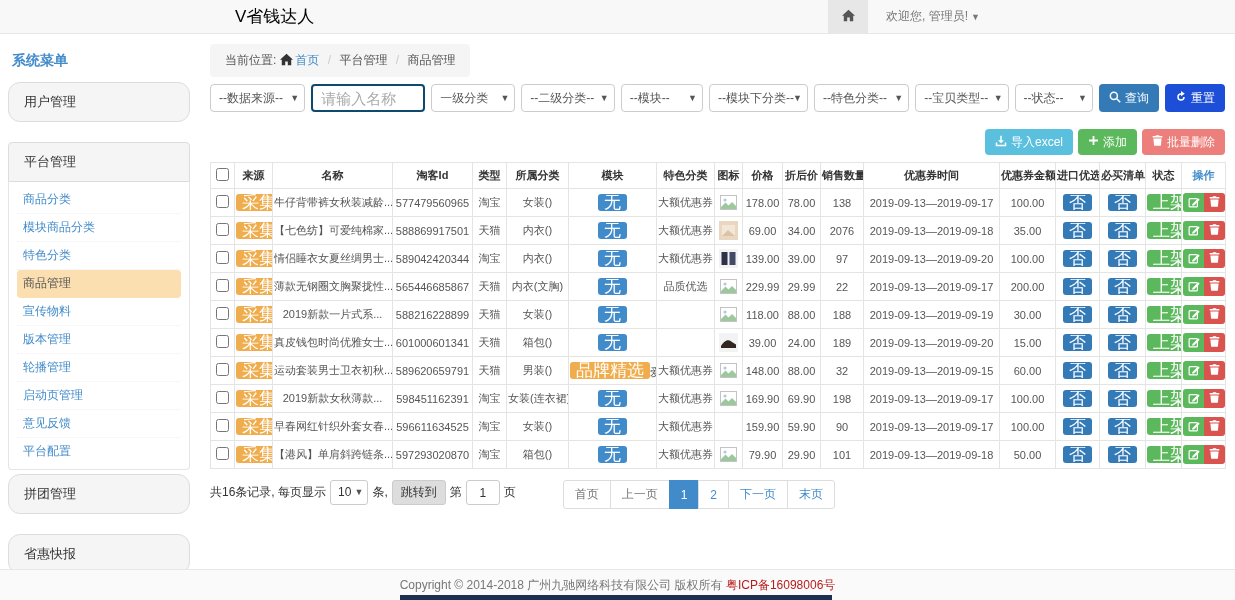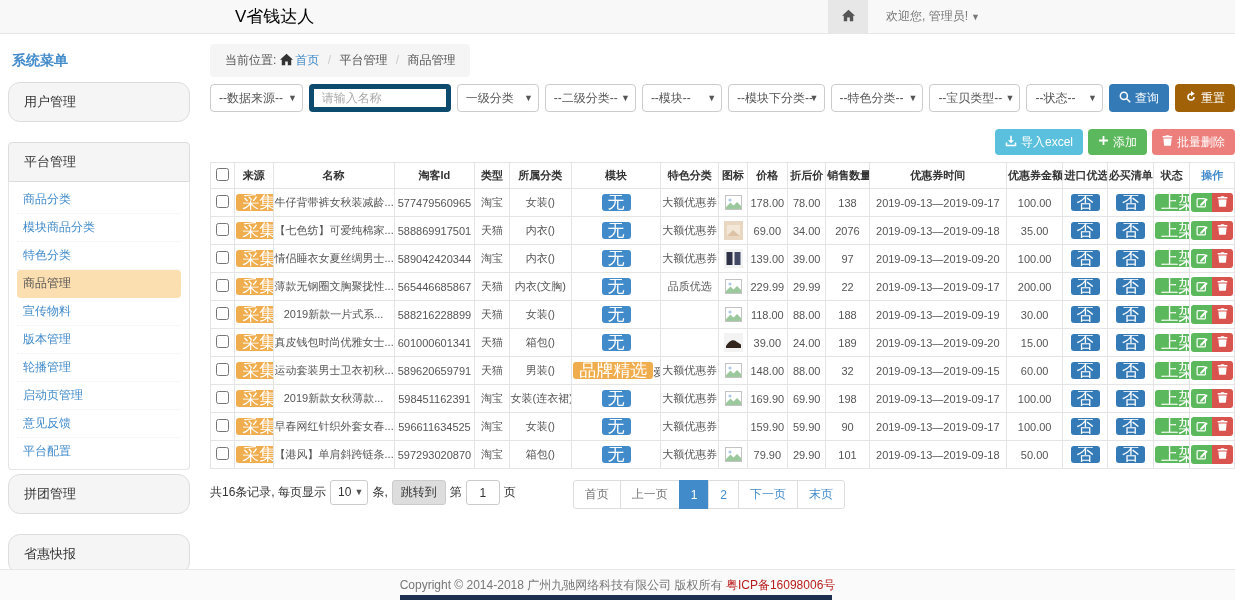--- a/index.html
+++ b/index.html
@@ -20,35 +20,35 @@
   .sidebar { position:absolute; left:8px; top:10px; width:182px; }
   .sidebar-title { color:#428bca; font-weight:bold; font-size:14px; padding:8px 4px 12px; }
   .side-group { background:#f5f5f5; border:1px solid #ddd; border-radius:12px; padding:10px 15px; font-size:13px; color:#333; margin-bottom:20px; cursor:pointer; }
   .side-group.open { border-radius:4px 4px 0 0; margin-bottom:0; }
   .side-sub { background:#fff; border:1px solid #e5e5e5; border-top:none; border-radius:0 0 4px 4px; margin-bottom:4px; padding:4px 8px; }
   .side-link { display:block; color:#428bca; font-size:12px; padding:5px 6px; border-bottom:1px dotted #f0f0f0; text-decoration:none; cursor:pointer; }
   .side-link:last-child { border-bottom:none; }
   .side-link.active { background:#fcdfb0; border-radius:4px; color:#555; border-bottom-color:transparent; }
 
   
-  .main { position:absolute; left:210px; top:10px; right:0; }
+  .main { position:absolute; left:210px; top:10px; right:10px; }
   .breadcrumb { display:inline-block; background:#f5f5f5; border-radius:4px; padding:8px 15px; font-size:12px; color:#555; }
   .breadcrumb a { color:#428bca; text-decoration:none; cursor:pointer; }
   .breadcrumb .sep { color:#ccc; margin:0 5px; }
   .breadcrumb svg { vertical-align:-2px; margin:0 2px 0 4px; }
 
   .filters { display:flex; align-items:center; gap:6px; margin-top:7px; }
   .f-select { position:relative; border:1px solid #ccc; border-radius:4px; height:28px; line-height:26px; font-size:12px; color:#555; padding:0 16px 0 8px; background:#fff; cursor:pointer; white-space:nowrap; overflow:hidden; }
   .f-select .caret { position:absolute; right:5px; top:0; font-size:9px; color:#555; }
-  .f-input { height:28px; border:5px solid #0c4a6e; border-radius:4px; font-size:12px; padding:0 8px; color:#555; width:142px; outline:none; }
+  .f-input { height:28px; border:2px solid #0c4a6e; border-radius:4px; font-size:15px; padding:0 8px; color:#555; width:114px; outline:none; }
   .f-input::placeholder { color:#aaa; }
 
   .btn { border:none; border-radius:4px; color:#fff; font-size:12px; height:28px; padding:0 10px; display:inline-flex; align-items:center; gap:4px; cursor:pointer; white-space:nowrap; }
   .btn-query { background:#337ab7; }
-  .btn-reset { background:#a16207;justify-content:space-between; }
+  .btn-reset { background:#1d4ed8;justify-content:space-between; }
   .btn-import { background:#5bc0de; height:26px; }
   .btn-add { background:#5cb85c; height:26px; }
   .btn-del { background:#ec7f7c; height:26px; }
   .toolbar { display:flex; justify-content:flex-end; gap:5px; margin:17px 0 7px; }
 
   
   table { width:100%; border-collapse:collapse; table-layout:fixed; font-size:11px; color:#555; }
   th, td { border:1px solid #e4e4e4; text-align:center; padding:4px 1px; height:26px; overflow:hidden; white-space:nowrap; }
   th { color:#333; font-weight:bold; background:#fff; }
   th.ops-col { color:#428bca; }

